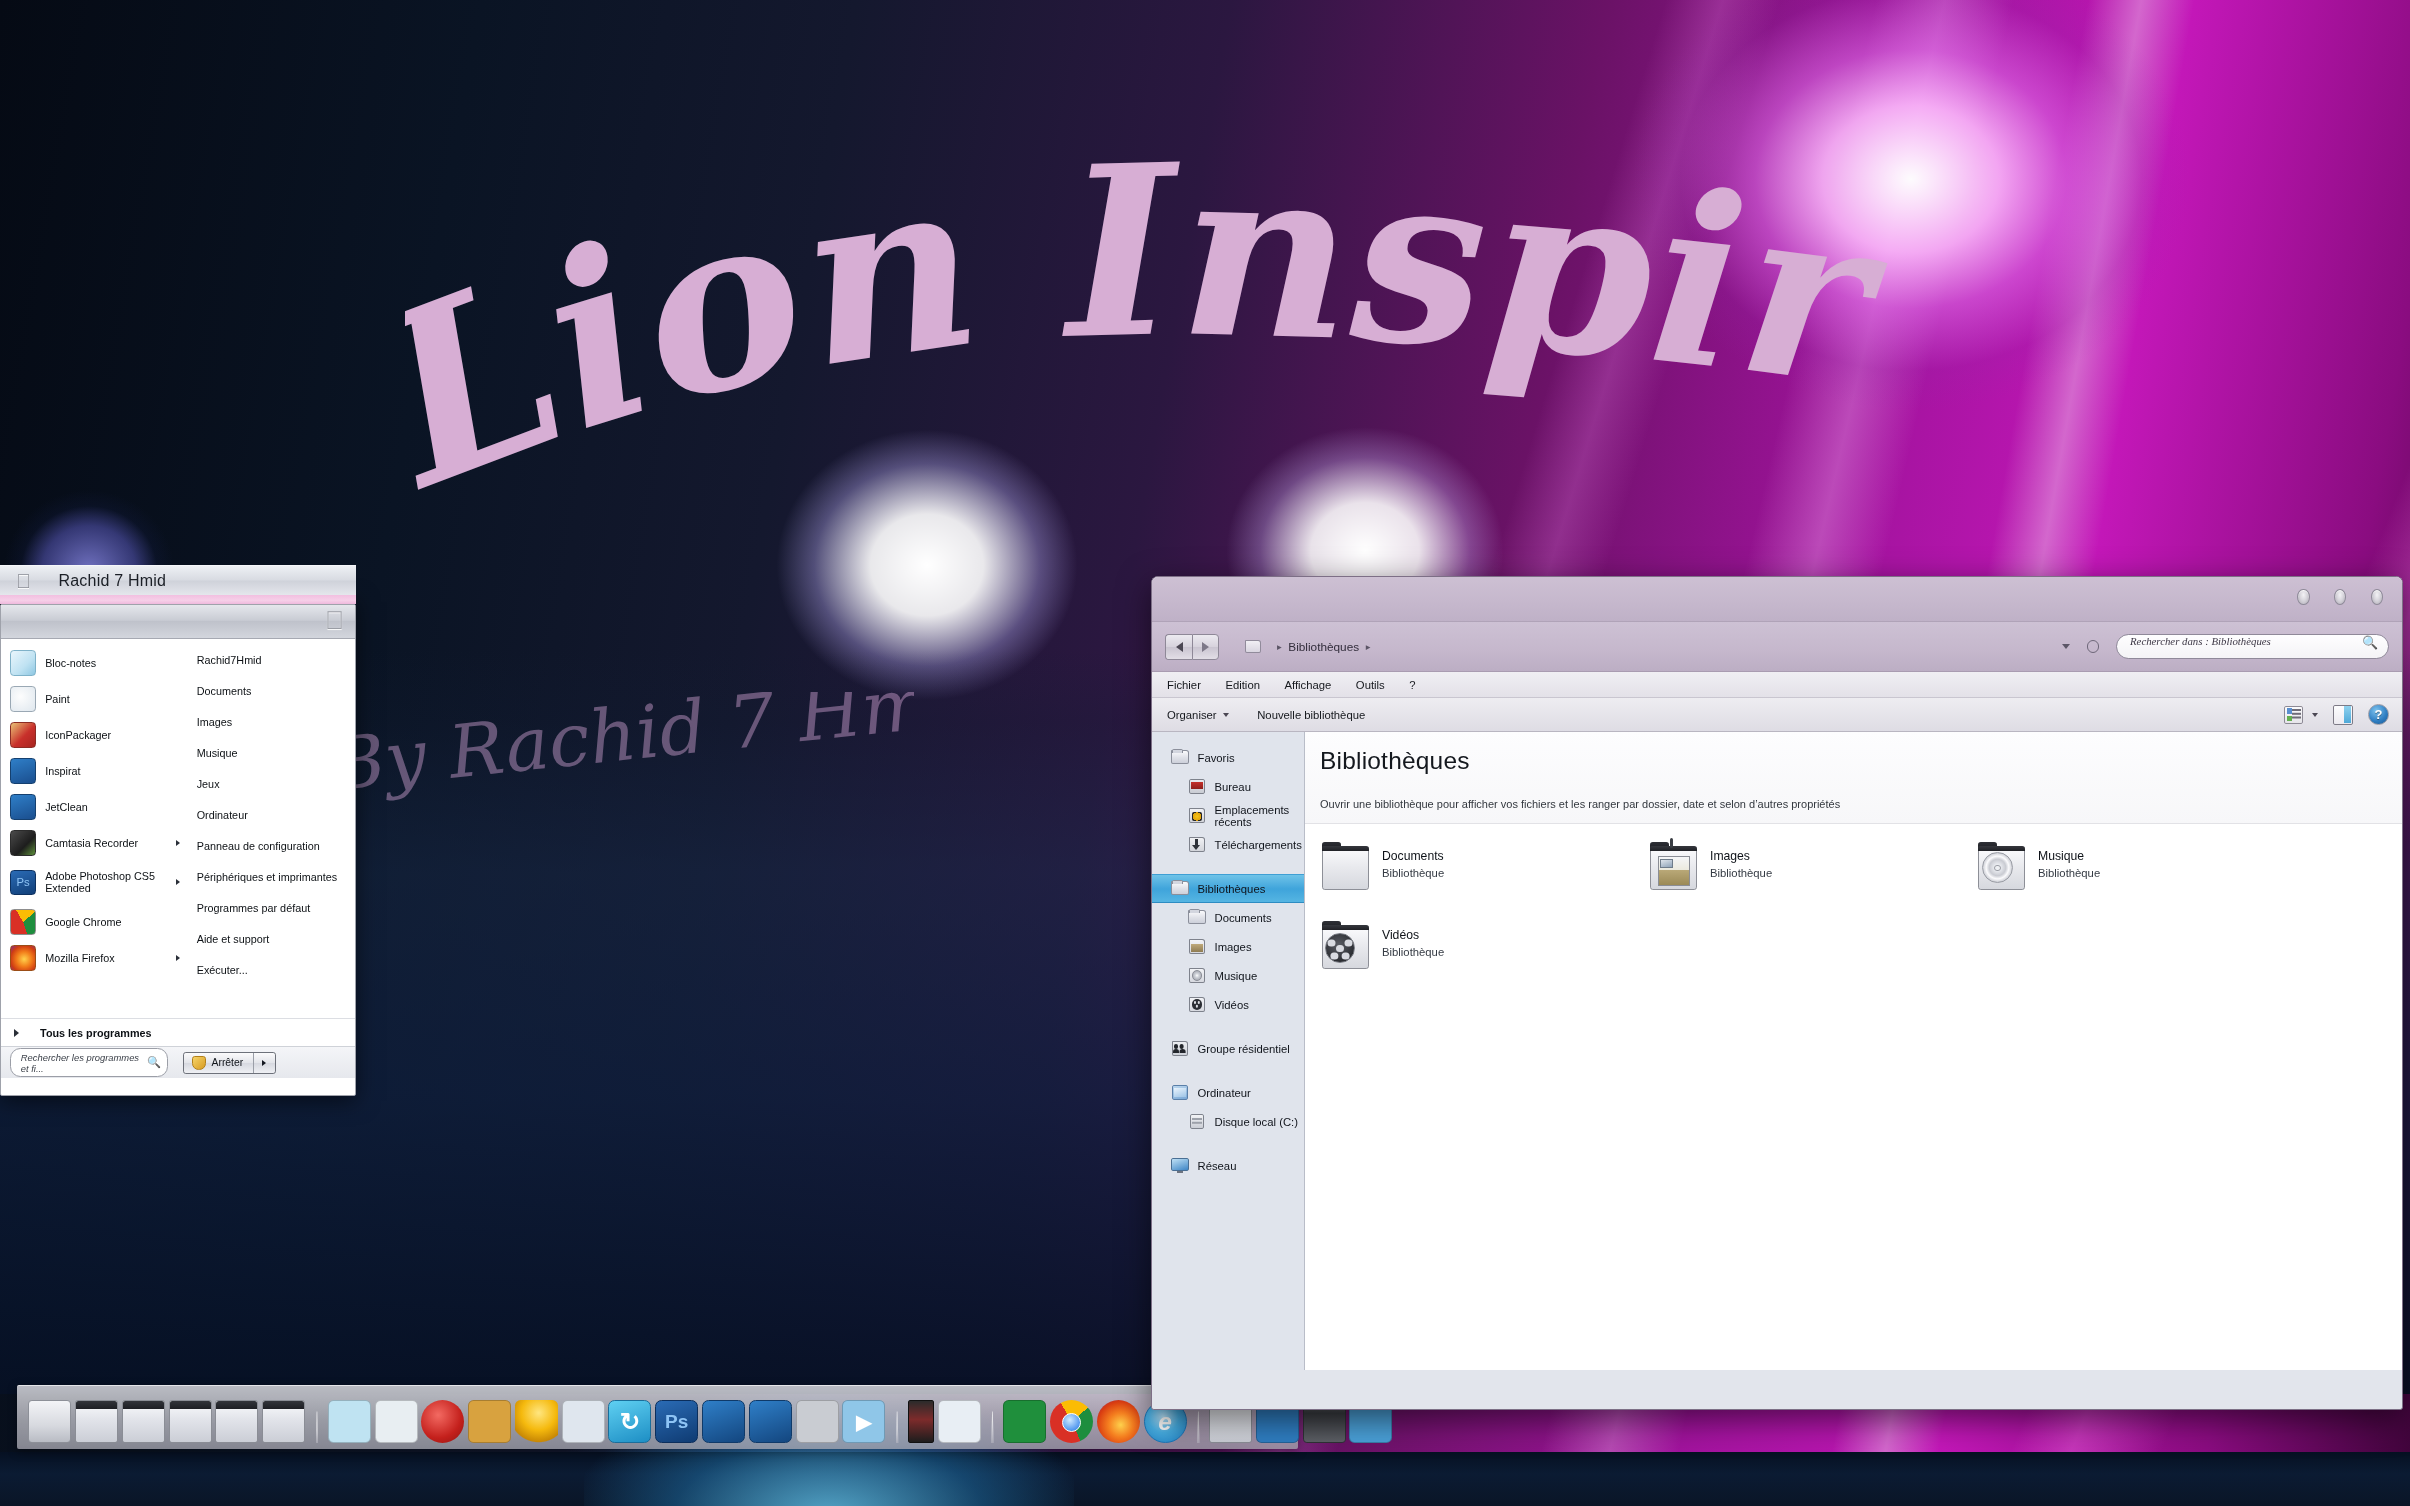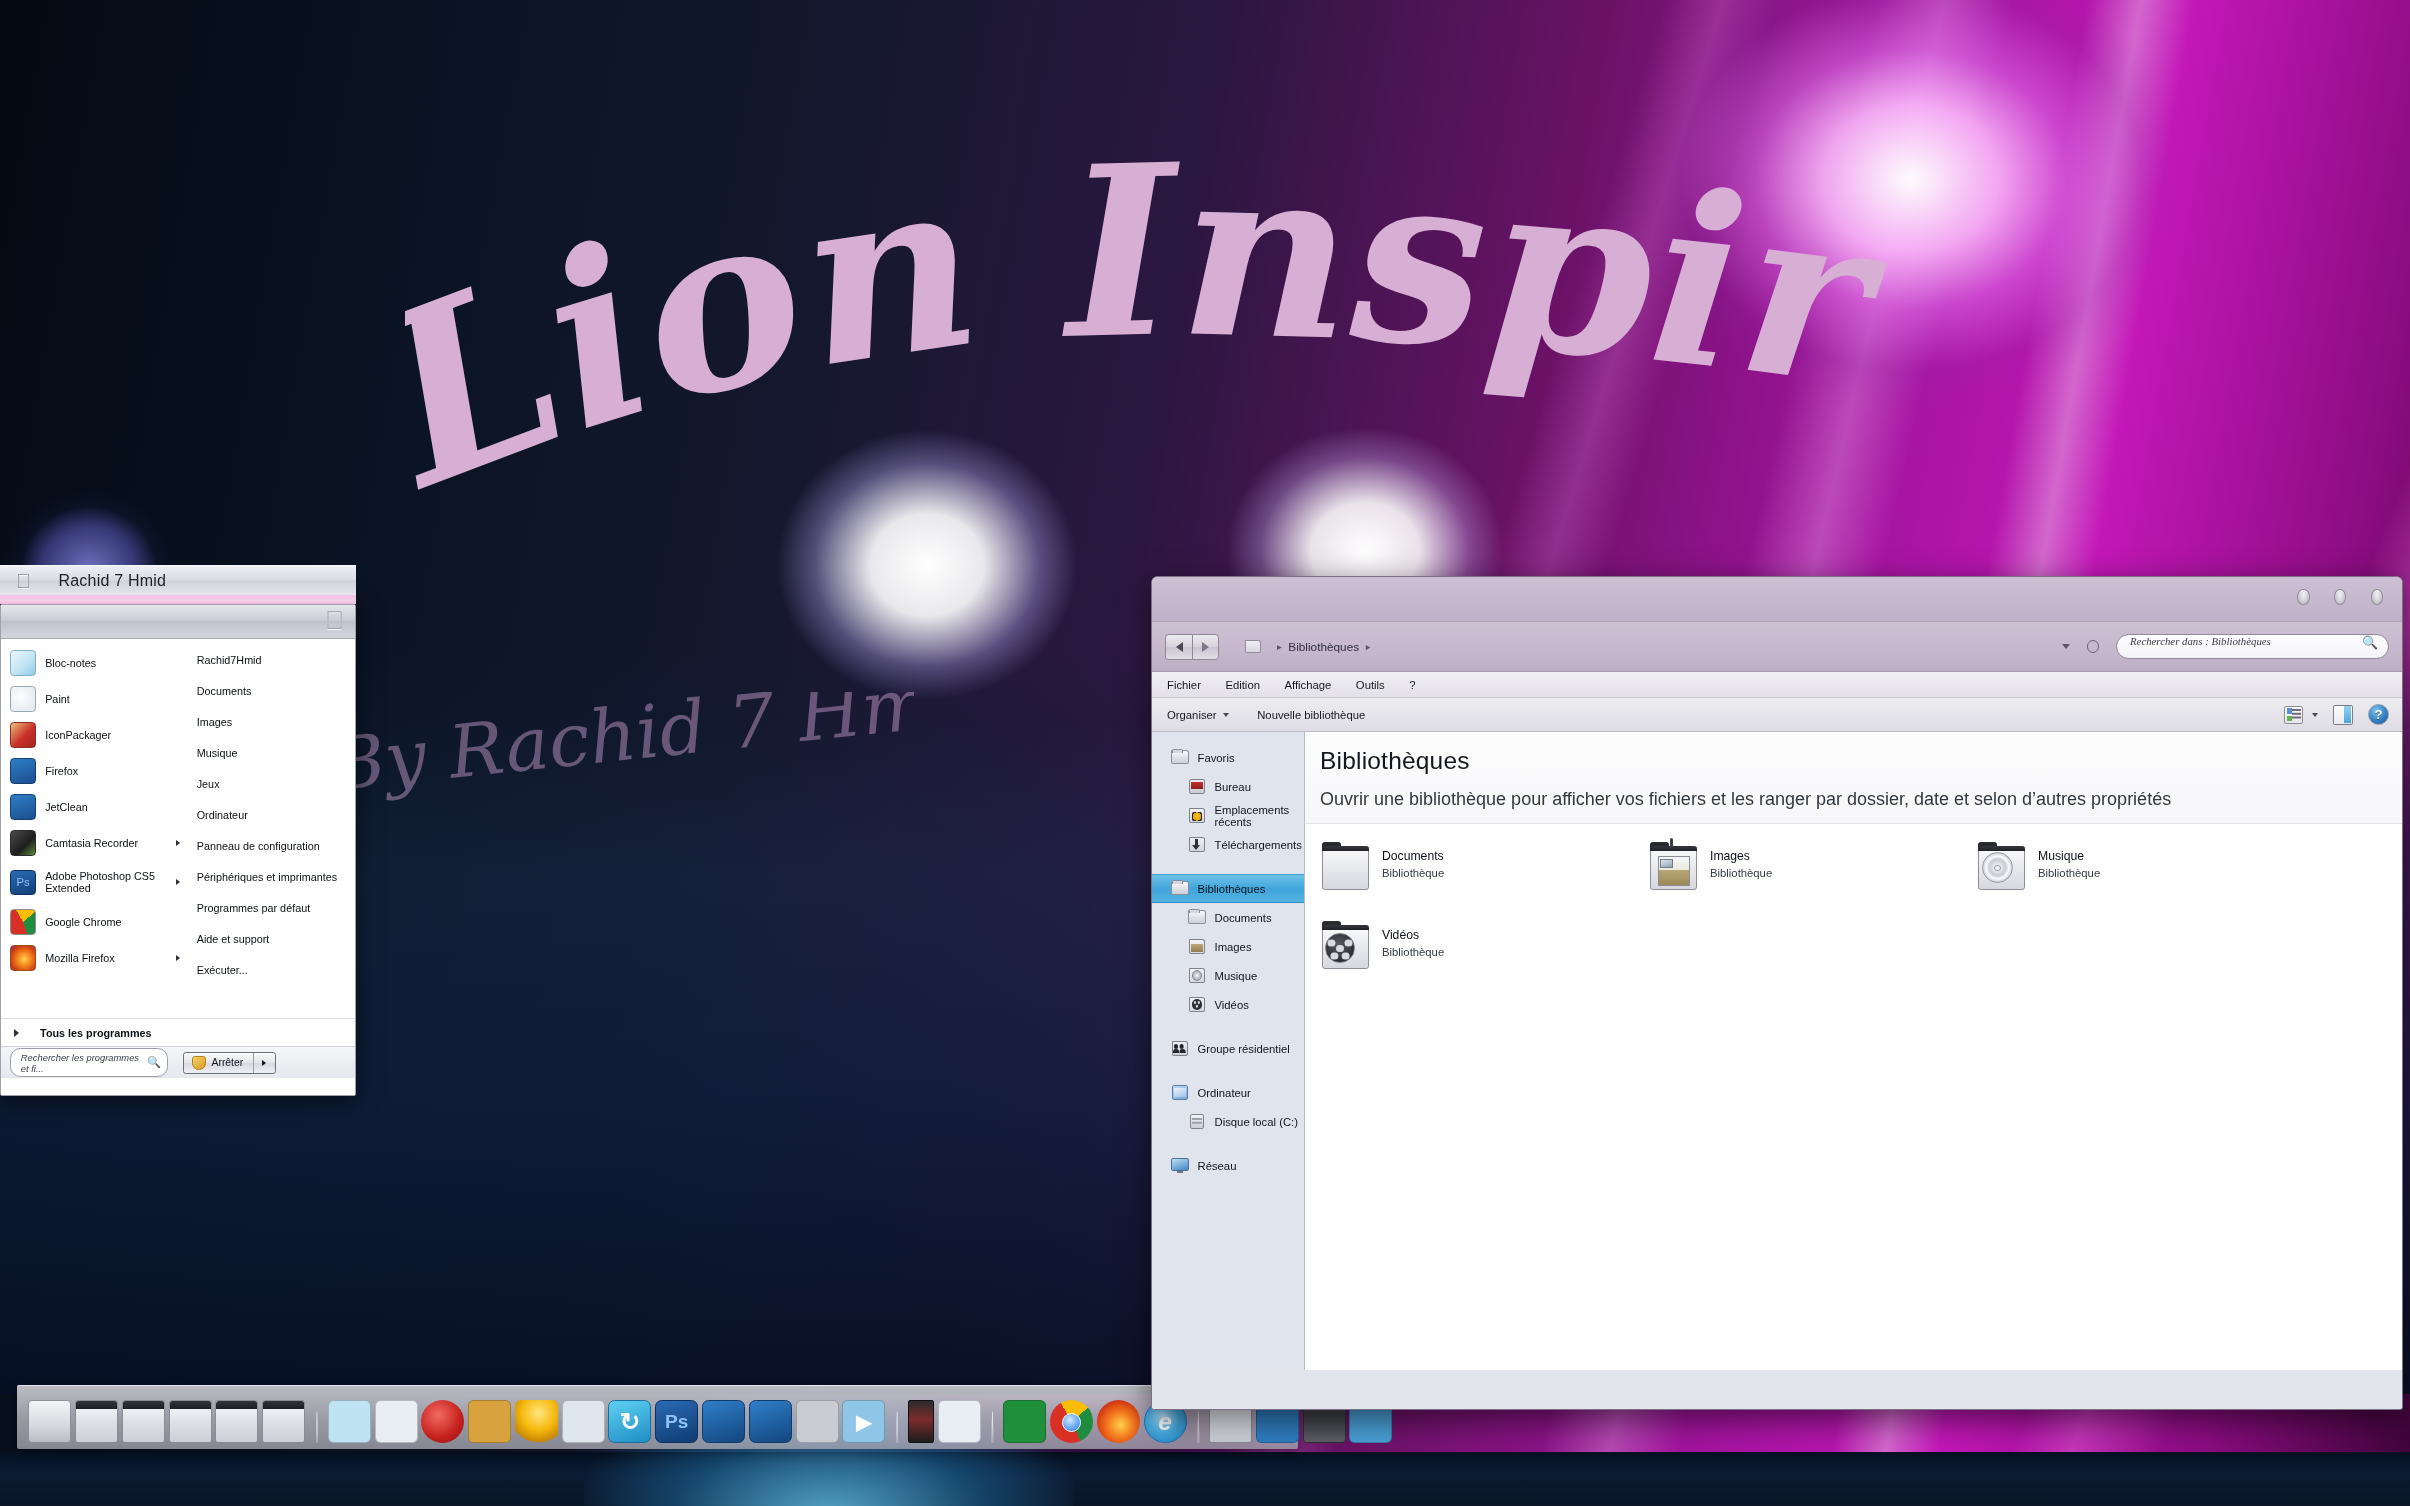--- a/index.html
+++ b/index.html
@@ -295,21 +295,21 @@
     background:#ffffff;
     position:relative;
     overflow:hidden;
   }
   #ex-head {
     padding:15px 0 13px 15px;
     background:linear-gradient(180deg,#fdfdfe 0%,#f7f7f9 100%);
     border-bottom:0.9px solid #e2e2e6;
   }
   #ex-h1 { font-size:24.5px; font-weight:normal; color:#14181e; letter-spacing:0.2px;}
-  #ex-sub { font-size:18px; color:#2e3views; color:#33383f; margin-top:14px; }
+  #ex-sub { font-size:11px; color:#2e3views; color:#33383f; margin-top:23px; }
   #ex-grid {
     display:flex; flex-wrap:wrap;
     padding:21px 0 0 17px;
   }
   .lib-tile { width:328px; height:66px; display:flex; align-items:flex-start; margin-bottom:13px; }
   .lib-ico { width:47px;height:43px;flex:none;margin-right:13px;margin-top:1.9px;position:relative;}
   .lib-txt { padding-top:3.8px; }
   .lib-name { font-size:12.2px; color:#0e1218; }
   .lib-kind { font-size:11.3px; color:#353b44; margin-top:4.7px; }
 
@@ -423,21 +423,21 @@
           <div class="sm-item">
             <div class="sm-ico" style="background:radial-gradient(circle at 40% 40%,#fdfdfd,#dfe7ee);border:0.9px solid #9aa8b4;"></div>
             <div class="sm-label">Paint</div>
           </div>
           <div class="sm-item">
             <div class="sm-ico" style="background:linear-gradient(135deg,#e9c277 0%,#c8302b 55%,#a7241f 100%);border:0.9px solid #8c2b24;"></div>
             <div class="sm-label">IconPackager</div>
           </div>
           <div class="sm-item">
             <div class="sm-ico" style="background:linear-gradient(160deg,#2f7fc8 0%,#1a4e8e 100%);border:0.9px solid #15406f;"></div>
-            <div class="sm-label">Firefox</div>
+            <div class="sm-label">Inspirat</div>
           </div>
           <div class="sm-item">
             <div class="sm-ico" style="background:linear-gradient(160deg,#2f7fc8 0%,#1a4e8e 100%);border:0.9px solid #15406f;"></div>
             <div class="sm-label">JetClean</div>
           </div>
           <div class="sm-item">
             <div class="sm-ico" style="background:linear-gradient(135deg,#4b4b4b 0%,#1d1d1d 60%,#5d8f3a 100%);border:0.9px solid #2b2b2b;"></div>
             <div class="sm-label">Camtasia Recorder</div>
             <div class="sm-arrow"></div>
           </div>

